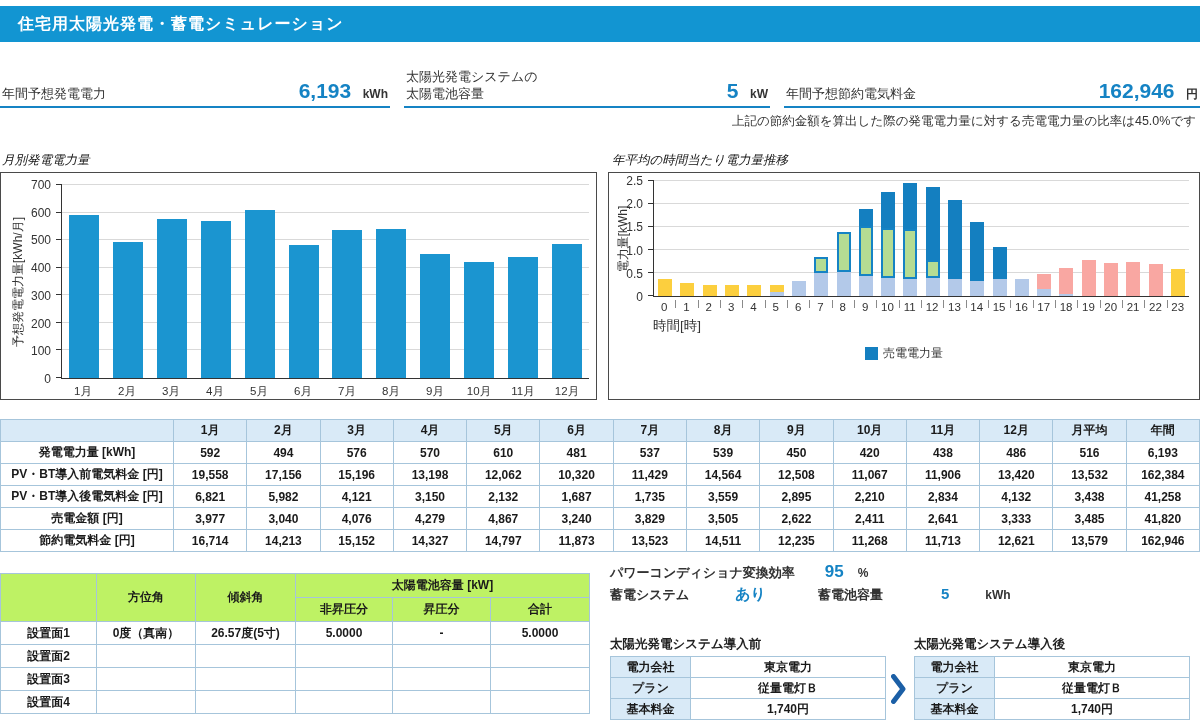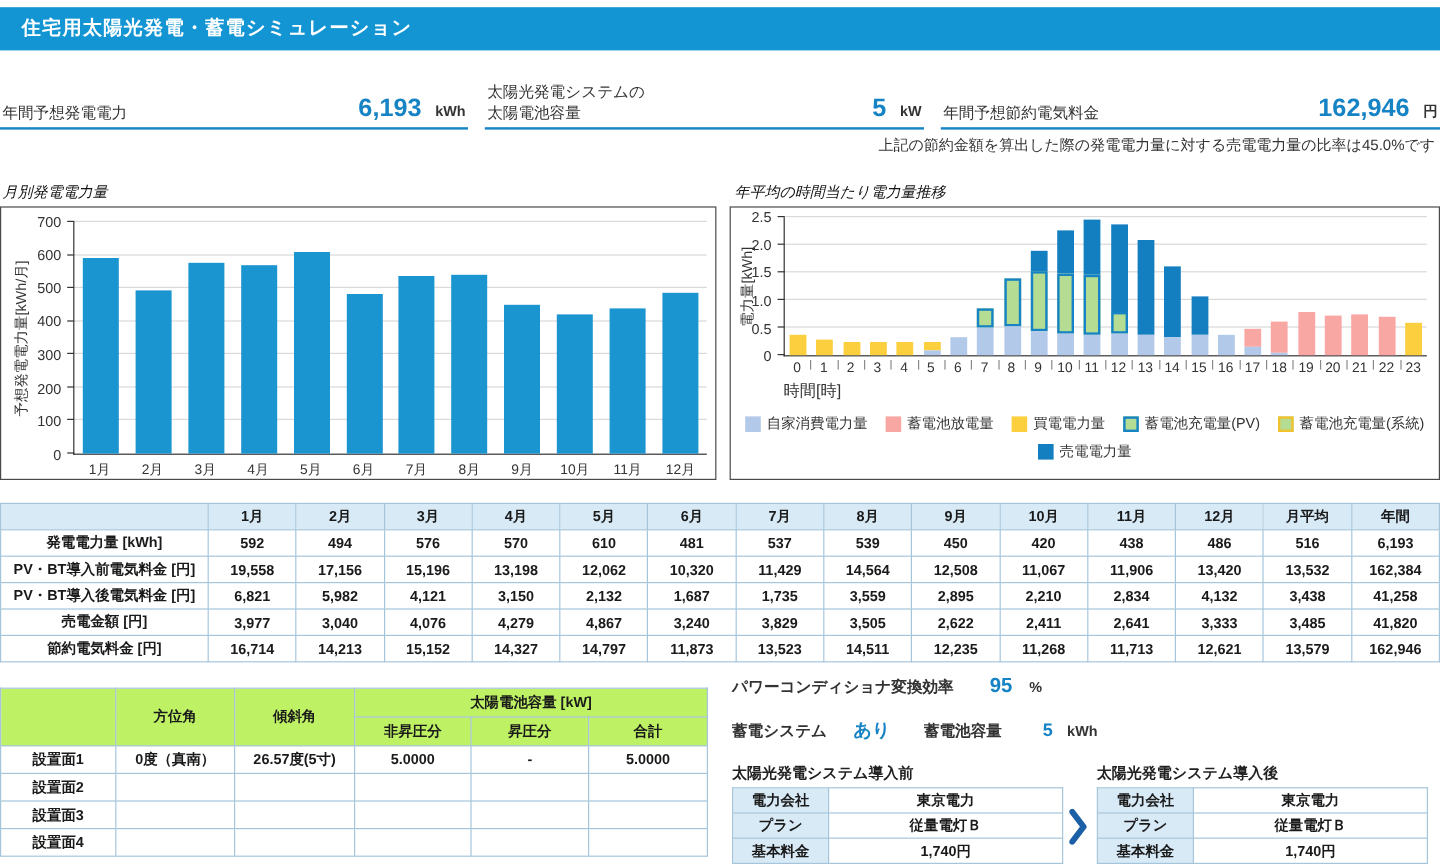--- a/index.html
+++ b/index.html
@@ -66,21 +66,21 @@
   
   #install-table { position:absolute; left:0; top:573px; width:589px;
     border-collapse:collapse; table-layout:fixed; font-size:12px; }
   #install-table th, #install-table td { border:1px solid #a6c5db; text-align:center;
     font-weight:bold; color:#1a1a1a; padding:0; }
   #install-table th { background:#bef264; height:24px; }
   #install-table td { height:23px; background:#fff; }
 
   
   .hline { position:absolute; left:610px; display:flex; align-items:baseline; white-space:nowrap; }
-  #inverter-line { top:562px; } #storage-line { top:599px; }
+  #inverter-line { top:562px; } #storage-line { top:585px;gap:24px; }
   .hl-label { font-size:13px; font-weight:bold; color:#333; }
   .hl-big { font-size:17px; font-weight:bold; color:#1583c4; }
   .hl-unit { font-size:12px; font-weight:bold; color:#333; }
   .ba-title { position:absolute; top:636px; font-size:12.5px; font-weight:bold; color:#222; }
   #ba-title-before { left:610px; } #ba-title-after { left:914px; }
   .ba-table { position:absolute; top:656px; border-collapse:collapse; font-size:12px; }
   #ba-before { left:610px; } #ba-after { left:914px; }
   .ba-table td { border:1px solid #a6c5db; height:21px; text-align:center;
     font-weight:bold; color:#1a1a1a; }
   .ba-table td.lab { width:80px; background:#d9eaf7; }
@@ -409,42 +409,20 @@
       <div class="xcell">19</div>
       <div class="xcell">20</div>
       <div class="xcell">21</div>
       <div class="xcell">22</div>
       <div class="xcell">23</div>
     </div>
   <div class="xlabel">時間[時]</div>
   <div class="legend">
       <div class="legend-row">
         <div class="legend-item">
-          <span class="swatch" style="background: rgb(179, 201, 233);"></span>
-          <span>自家消費電力量</span>
-        </div>
-        <div class="legend-item">
-          <span class="swatch" style="background: rgb(249, 167, 162);"></span>
-          <span>蓄電池放電量</span>
-        </div>
-        <div class="legend-item">
-          <span class="swatch" style="background: rgb(252, 207, 62);"></span>
-          <span>買電電力量</span>
-        </div>
-        <div class="legend-item">
-          <span class="swatch" style="background: rgb(181, 220, 147); border: 2px solid rgb(21, 131, 196);"></span>
-          <span>蓄電池充電量(PV)</span>
-        </div>
-        <div class="legend-item">
-          <span class="swatch" style="background: rgb(181, 220, 147); border: 2px solid rgb(240, 194, 47);"></span>
-          <span>蓄電池充電量(系統)</span>
-        </div>
-      </div>
-      <div class="legend-row">
-        <div class="legend-item">
           <span class="swatch" style="background: rgb(20, 127, 192);"></span>
           <span>売電電力量</span>
         </div>
       </div>
     </div>
 </div>
 
 <table id="monthly-table">
   <colgroup>
       <col style="width:173px">

